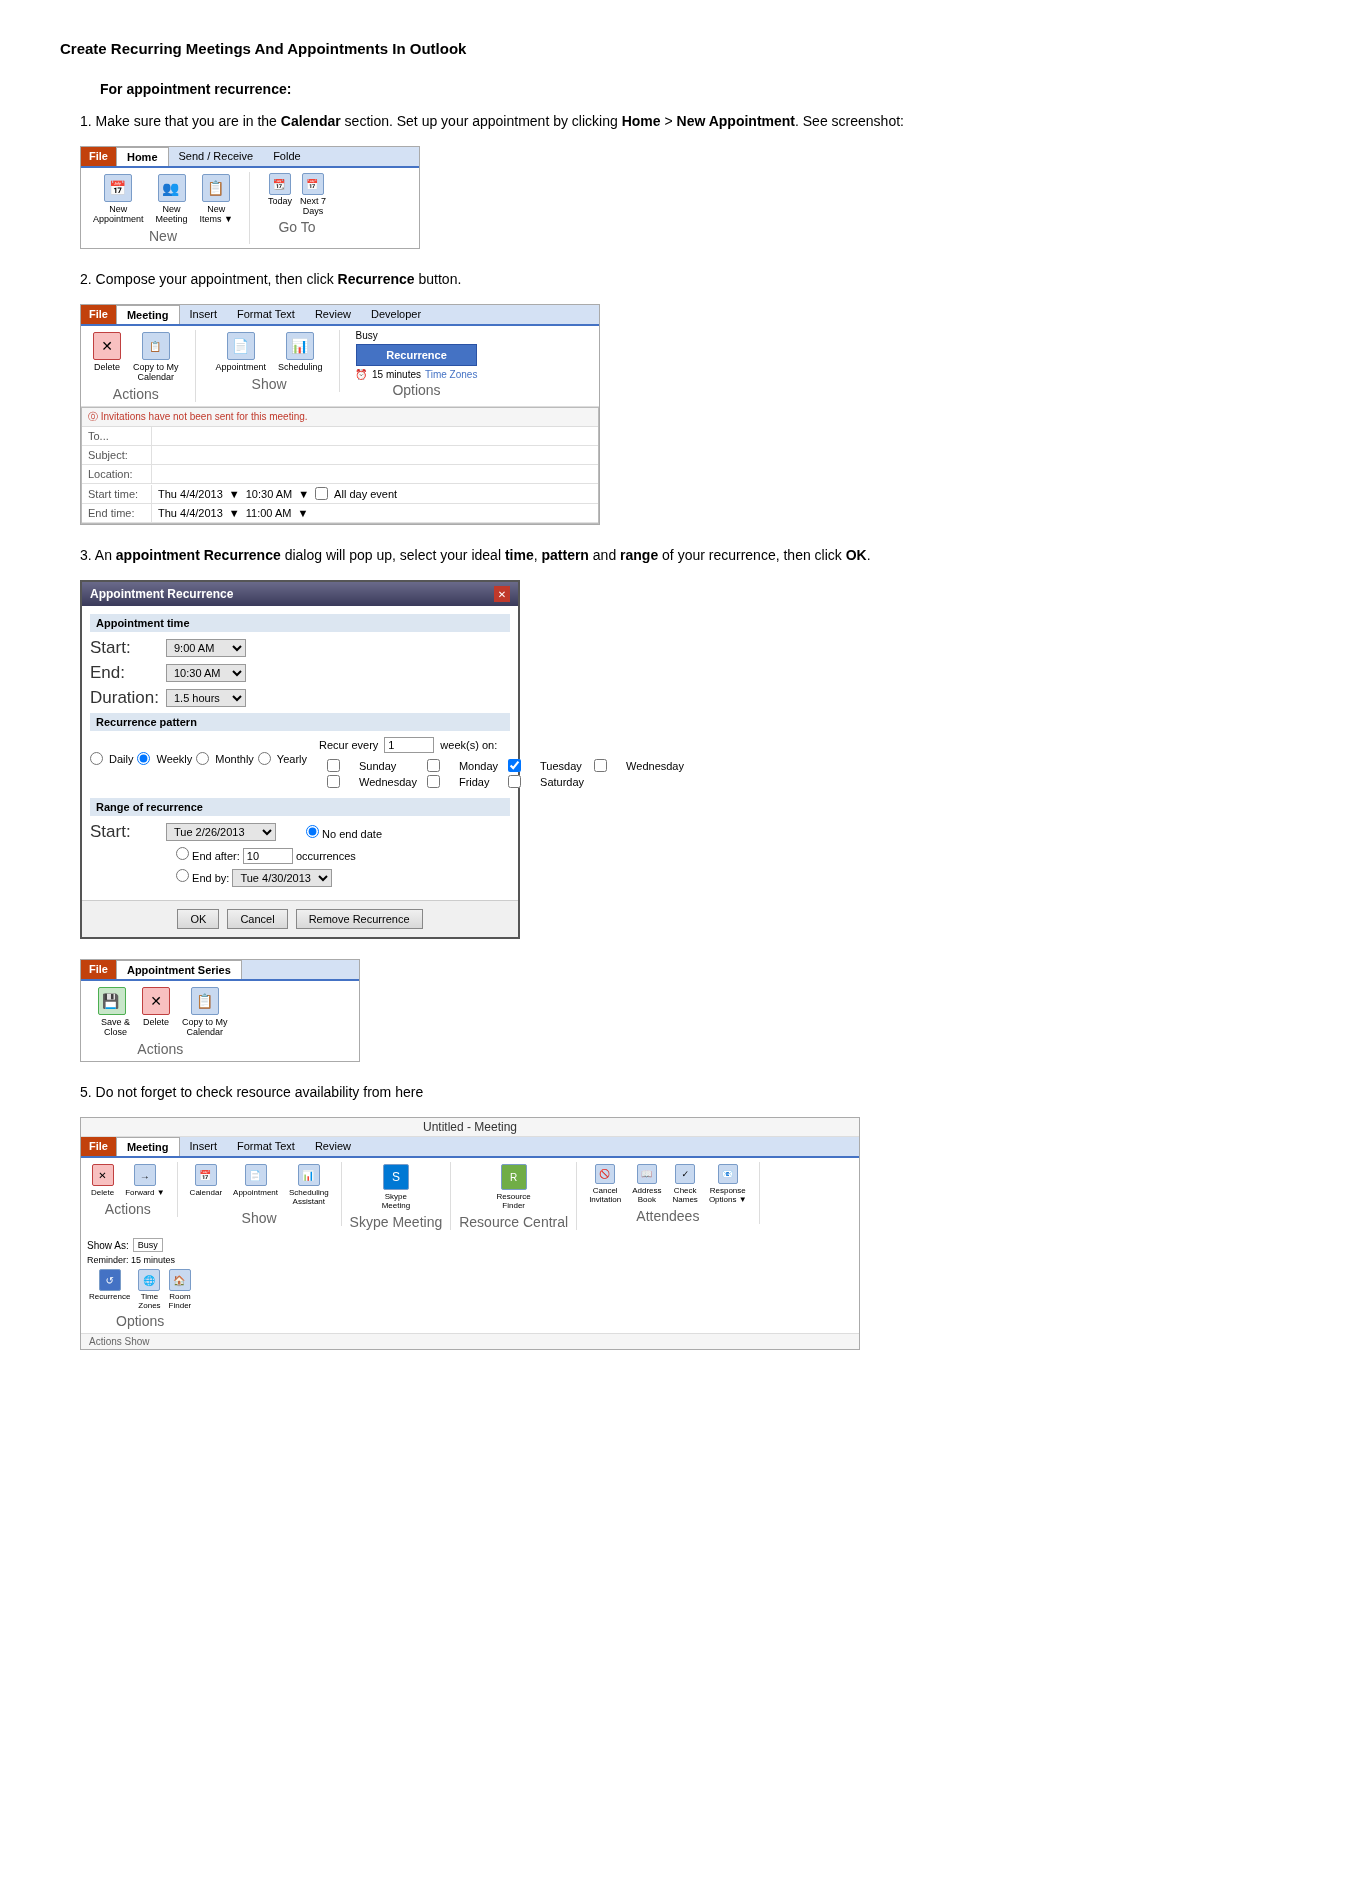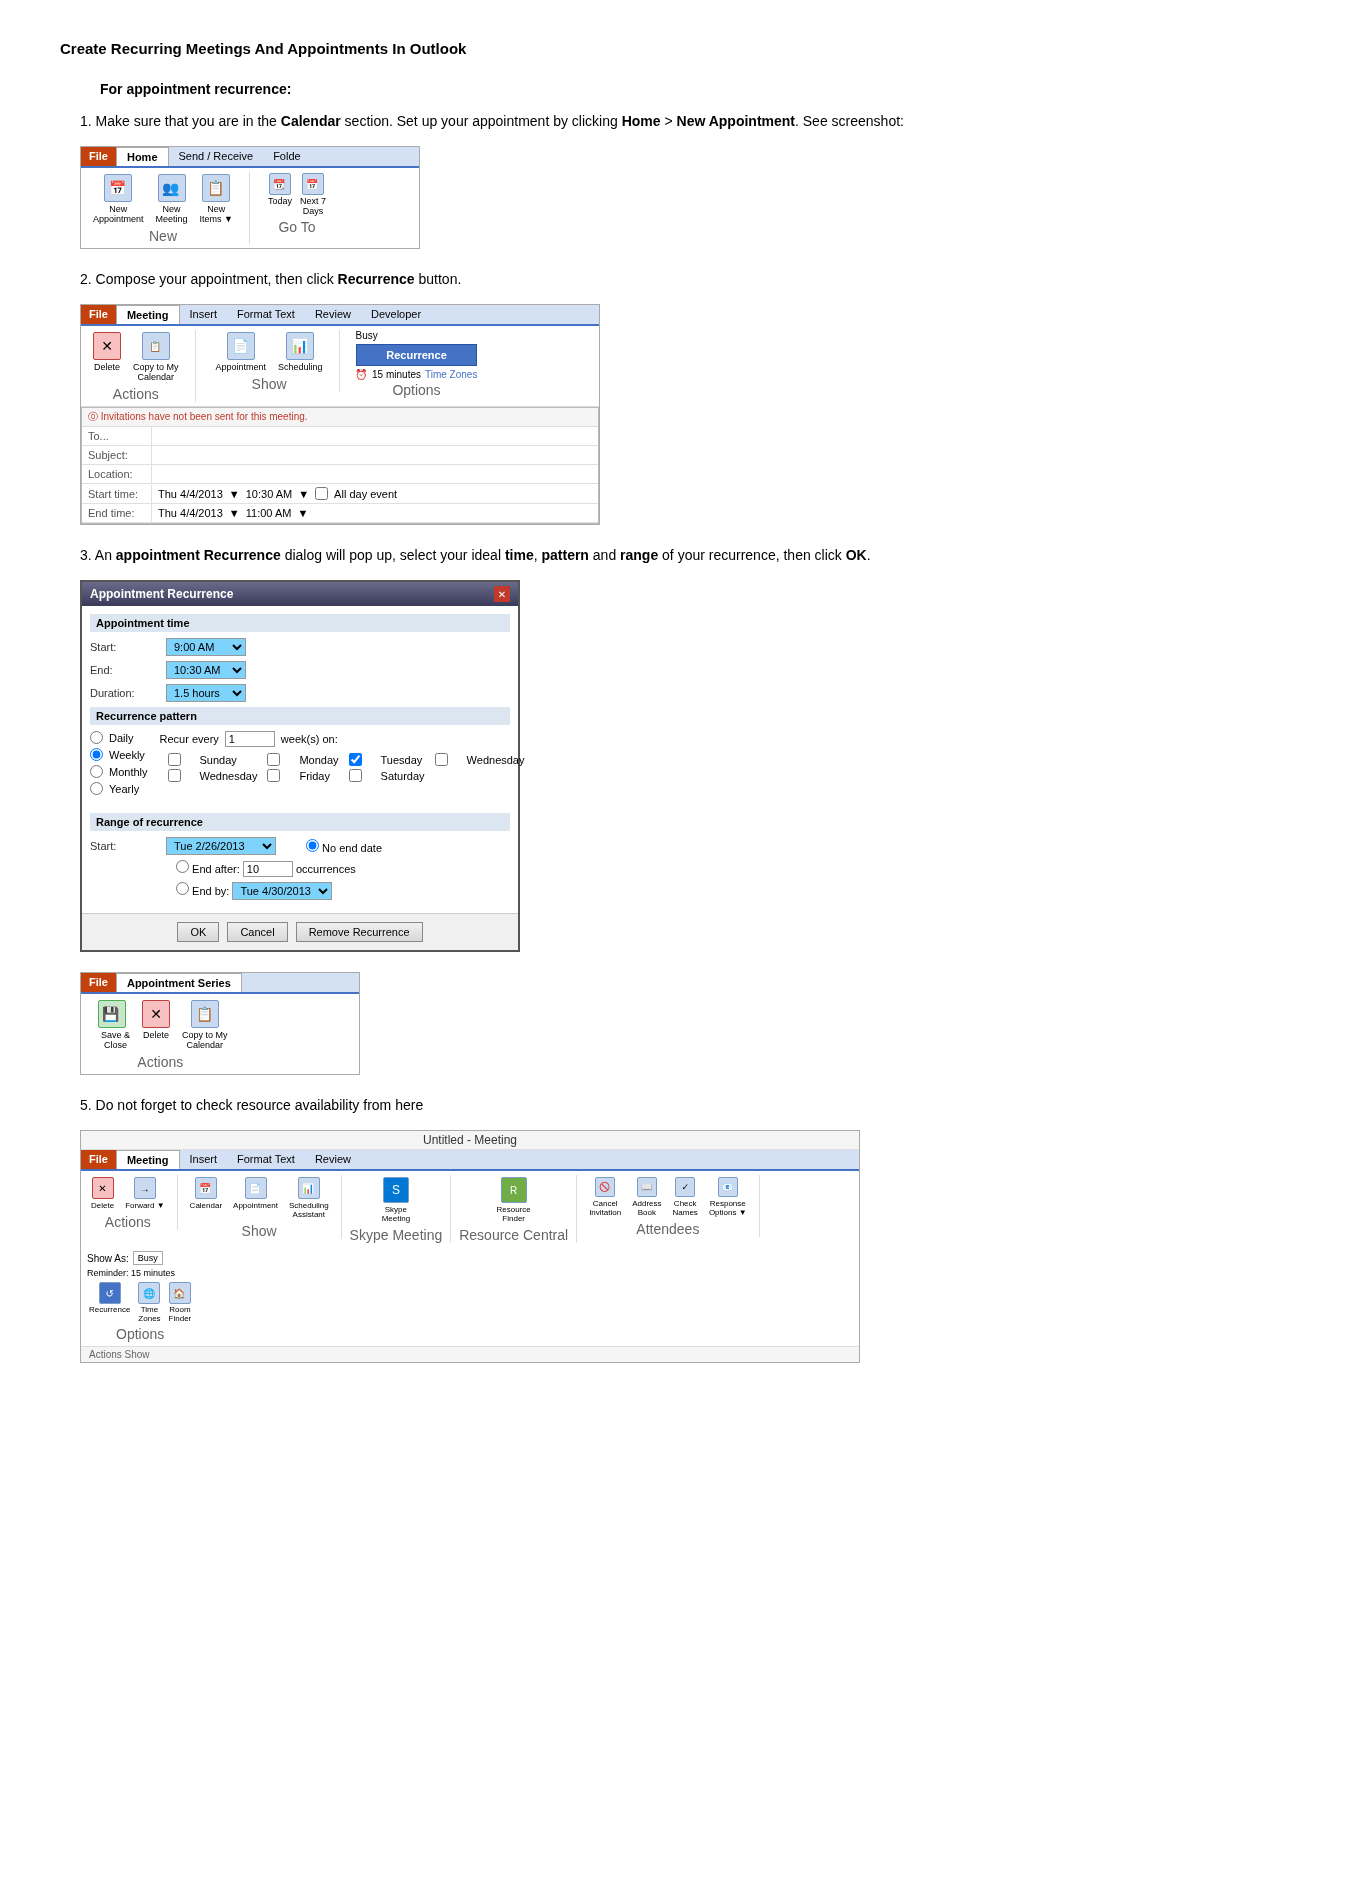--- a/index.html
+++ b/index.html
@@ -223,40 +223,40 @@
       margin-bottom: 6px;
     }
     .dialog-row {
       display: flex;
       align-items: center;
       margin-bottom: 5px;
       gap: 6px;
     }
     .dialog-label {
       width: 70px;
-      font-size: 11px;
+      font-size: 17px;
       color: #333;
     }
     .dialog-select {
       font-size: 11px;
       padding: 1px 3px;
       border: 1px solid #999;
-      background: #7dd3fc;
+      background: #e5e5e5;
       min-width: 80px;
     }
     .dialog-input-sm {
       font-size: 11px;
       padding: 1px 3px;
       border: 1px solid #999;
       background: #fff;
       width: 50px;
     }
     .dialog-radio-group {
       display: flex;
-      flex-direction: column;
+      flex-direction: row;
       gap: 4px;
       margin-bottom: 8px;
     }
     .dialog-radio-row {
       display: flex;
       align-items: center;
       gap: 6px;
     }
     .checkbox-grid {
       display: grid;

